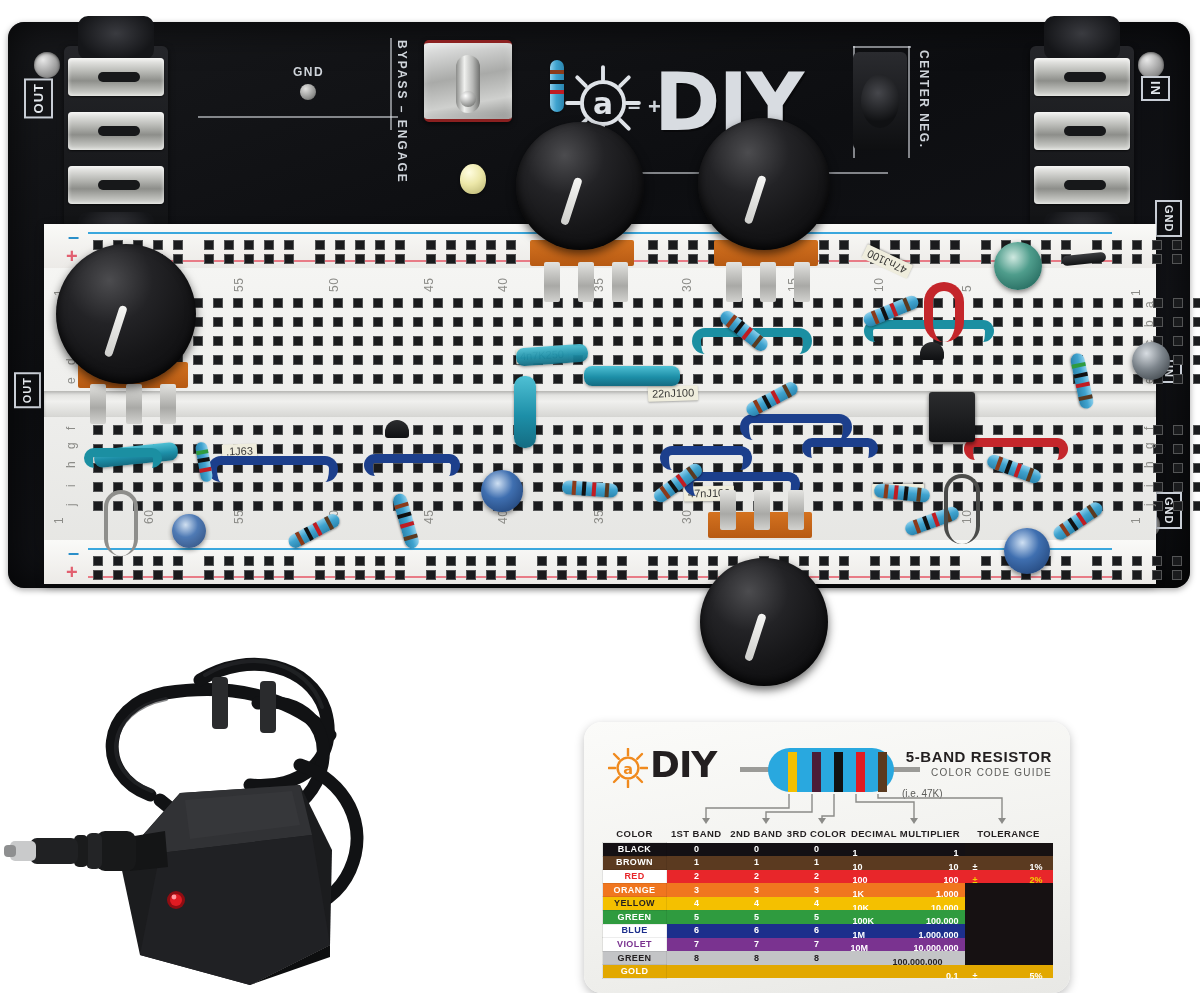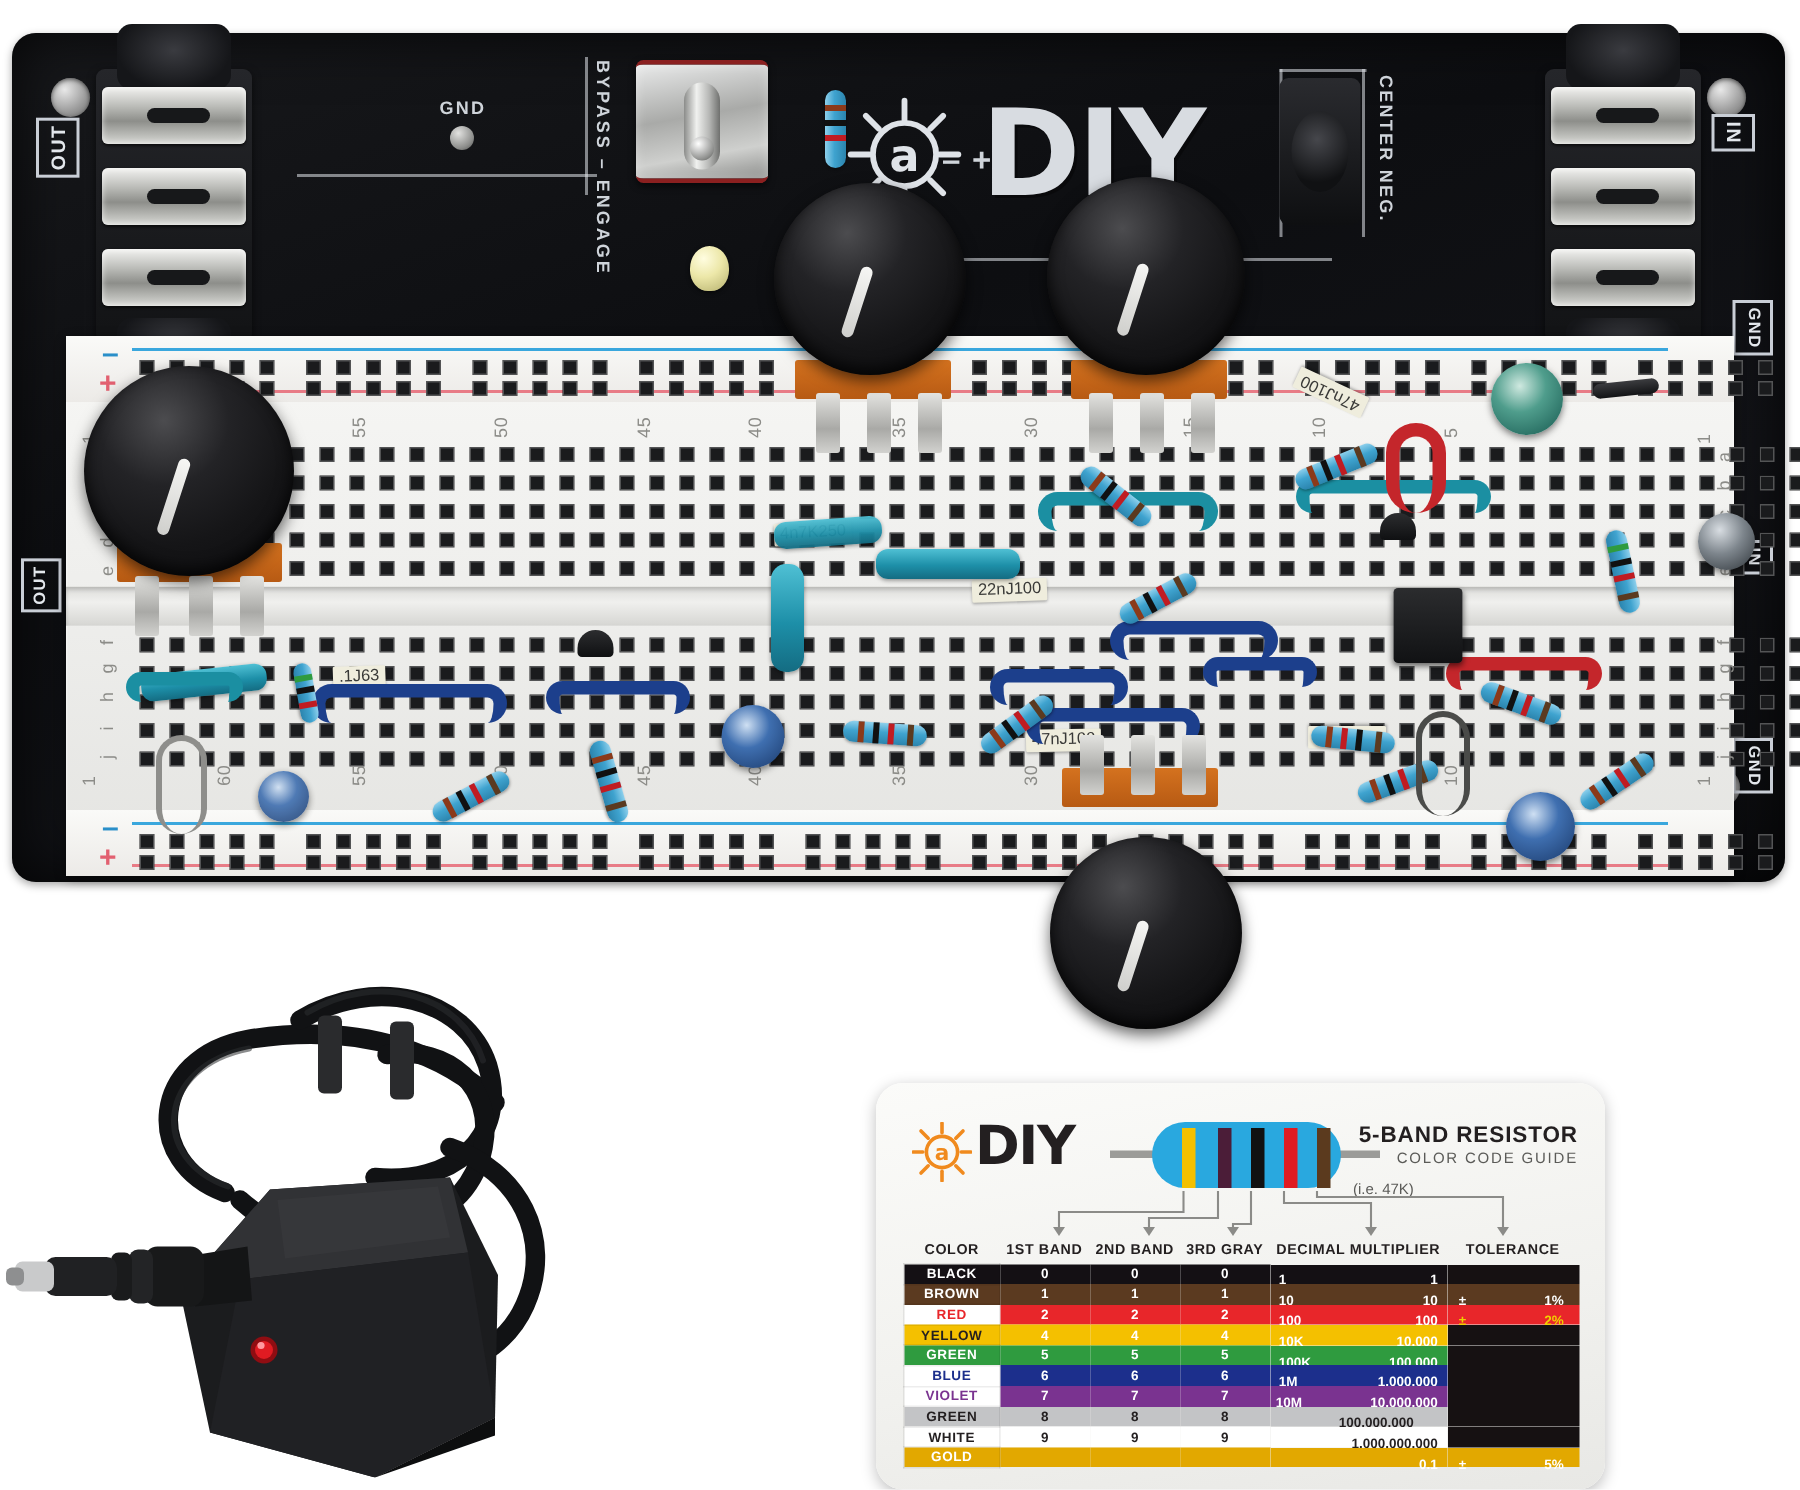--- a/index.html
+++ b/index.html
@@ -1481,21 +1481,21 @@
           <col style="width:60px">
         <col style="width:60px">
           <col style="width:118px">
           <col style="width:88px">
       </colgroup>
       <thead>
         <tr>
           <th>COLOR</th>
           <th>1ST BAND</th>
           <th>2ND BAND</th>
-          <th>3RD GRAY</th>
+          <th>3RD COLOR</th>
           <th>DECIMAL MULTIPLIER</th>
           <th>TOLERANCE</th>
         </tr>
       </thead>
       <tbody id="cc-body">
           <tr>
             <td class="cname" style="background:#141014;color:#ffffff;border:1px solid rgba(0,0,0,.07);text-align:center;">BLACK</td>
             <td class="" style="background:#141014;color:#ffffff;">0</td>
             <td class="" style="background:#141014;color:#ffffff;">0</td>
             <td class="" style="background:#141014;color:#ffffff;">0</td>
@@ -1525,20 +1525,31 @@
             <td class="" style="background:#e8262a;color:#ffffff;">2</td>
             <td class="" style="background:#e8262a;color:#ffffff;">2</td>
             <td style="background:#e8262a;color:#ffffff;position:relative;">
               <span style="position:absolute;left:6px;">100</span>
               <span style="position:absolute;right:6px;">100</span>
             </td>
             <td class="tol" style="background:#e8262a;color:#f0d000;">
               <span class="pm">±</span>
               <span class="val">2%</span>
             </td>
+          </tr>
+          <tr>
+            <td class="cname" style="background:#f0761f;color:#ffffff;border:1px solid rgba(0,0,0,.07);">ORANGE</td>
+            <td class="" style="background:#f0761f;color:#ffffff;">3</td>
+            <td class="" style="background:#f0761f;color:#ffffff;">3</td>
+            <td class="" style="background:#f0761f;color:#ffffff;">3</td>
+            <td style="background:#f0761f;color:#ffffff;position:relative;">
+              <span style="position:absolute;left:6px;">1K</span>
+              <span style="position:absolute;right:6px;">1,000</span>
+            </td>
+            <td class="tol blankcell"></td>
           </tr>
           <tr>
             <td class="cname" style="background:#f4c000;color:#231f20;border:1px solid rgba(0,0,0,.07);">YELLOW</td>
             <td class="" style="background:#f4c000;color:#ffffff;">4</td>
             <td class="" style="background:#f4c000;color:#ffffff;">4</td>
             <td class="" style="background:#f4c000;color:#ffffff;">4</td>
             <td style="background:#f4c000;color:#ffffff;position:relative;">
               <span style="position:absolute;left:6px;">10K</span>
               <span style="position:absolute;right:6px;">10,000</span>
             </td>
@@ -1582,31 +1593,20 @@
             <td class="" style="background:#c3c4c6;color:#231f20;">8</td>
             <td class="" style="background:#c3c4c6;color:#231f20;">8</td>
             <td class="" style="background:#c3c4c6;color:#231f20;">8</td>
             <td style="background:#c3c4c6;color:#231f20;position:relative;">
               <span style="position:absolute;left:6px;"></span>
               <span style="position:absolute;right:22px;">100,000,000</span>
             </td>
             <td class="tol blankcell"></td>
           </tr>
           <tr>
-            <td class="cname" style="background:#ffffff;color:#231f20;border:1px solid rgba(0,0,0,.07);">WHITE</td>
-            <td class="" style="background:#ffffff;color:#231f20;">9</td>
-            <td class="" style="background:#ffffff;color:#231f20;">9</td>
-            <td class="" style="background:#ffffff;color:#231f20;">9</td>
-            <td style="background:#ffffff;color:#231f20;position:relative;">
-              <span style="position:absolute;left:6px;"></span>
-              <span style="position:absolute;right:6px;">1,000,000,000</span>
-            </td>
-            <td class="tol blankcell"></td>
-          </tr>
-          <tr>
             <td class="cname" style="background:#e2a800;color:#ffffff;border:1px solid rgba(0,0,0,.07);">GOLD</td>
             <td class="" style="background:#e2a800;color:#ffffff;"></td>
             <td class="" style="background:#e2a800;color:#ffffff;"></td>
             <td class="" style="background:#e2a800;color:#ffffff;"></td>
             <td style="background:#e2a800;color:#ffffff;position:relative;">
               <span style="position:absolute;left:6px;"></span>
               <span style="position:absolute;right:6px;">0.1</span>
             </td>
             <td class="tol" style="background:#e2a800;color:#ffffff;">
               <span class="pm">±</span>

